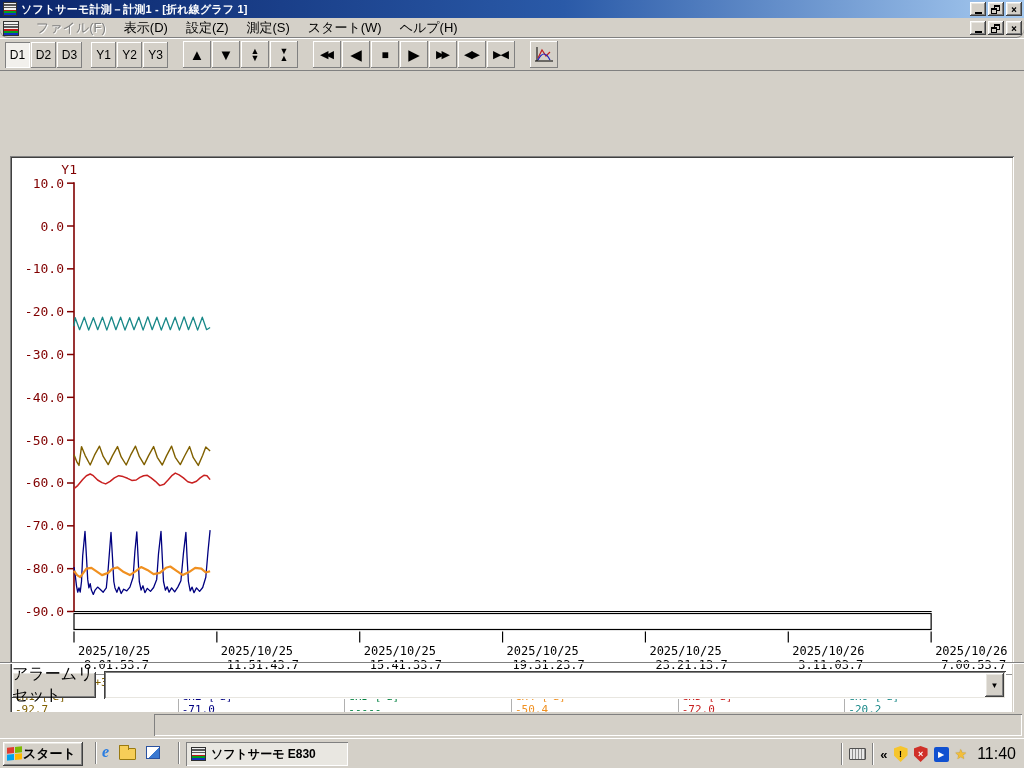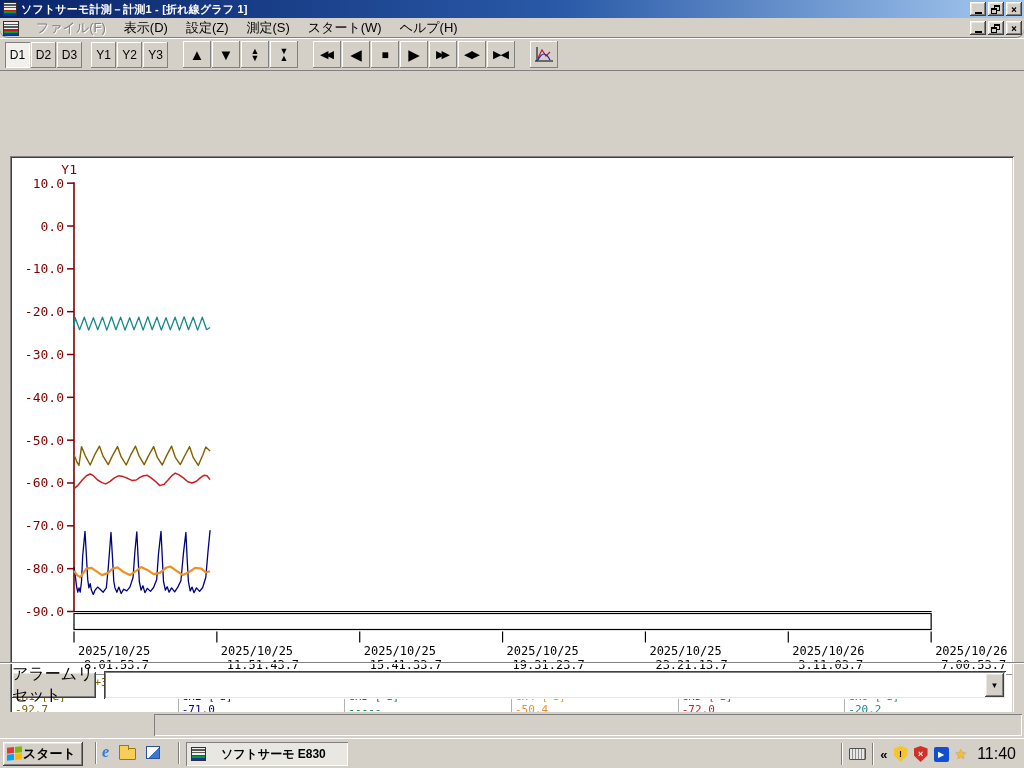--- a/index.html
+++ b/index.html
@@ -88,21 +88,21 @@
   .win-logo span:nth-child(1){background:#E03C32;} .win-logo span:nth-child(2){background:#7FBA00;}
   .win-logo span:nth-child(3){background:#00A4EF;} .win-logo span:nth-child(4){background:#FFB900;}
   .tb-sep { width:2px; height:22px; border-left:1px solid #808080; border-right:1px solid #ffffff; position:absolute; top:4px; }
   .ql { position:absolute; left:102px; top:6px; display:flex; gap:10px; align-items:center; }
   .ie-glyph { font-size:16px; font-weight:bold; font-style:italic; color:#2A7DE1; font-family:"Liberation Serif",serif; line-height:16px; }
   .folder-glyph { position:relative; width:17px; height:12px; background:#F6CE58; border:1px solid #9A7A10; border-radius:1px; margin-top:3px; }
   .folder-glyph::before { content:""; position:absolute; left:-1px; top:-4px; width:8px; height:4px; background:#F6CE58; border:1px solid #9A7A10; border-bottom:none; border-radius:1px 1px 0 0; }
   .desk-glyph { width:14px; height:13px; background:linear-gradient(135deg,#ffffff 0 55%,#3A78D0 55% 100%); border:1px solid #2A52A0; }
   .task-btn { position:absolute; left:186px; top:4px; width:162px; height:24px; background:#e9e7e1;
     box-shadow: inset 1px 1px #808080, inset -1px -1px #ffffff;
-    display:flex; align-items:center; gap:15px; padding:0 5px; font-size:12px; font-weight:bold; color:#000; white-space:nowrap; overflow:hidden; }
+    display:flex; align-items:center; gap:5px; padding:0 5px; font-size:12px; font-weight:bold; color:#000; white-space:nowrap; overflow:hidden; }
   .mini-app-icon { width:15px; height:14px; border:1px solid #303030; flex:0 0 auto;
     background:linear-gradient(180deg,#f0f0f0 0 12%,#585858 12% 22%,#f0f0f0 22% 34%,#585858 34% 44%,#f0f0f0 44% 55%,#c01818 55% 70%,#00a020 70% 85%,#1030c0 85% 100%); }
   .tray { position:absolute; right:4px; top:4px; height:24px; display:flex; align-items:center; gap:6px; }
   .kbd-glyph { width:17px; height:12px; border:1px solid #505050; background:
     repeating-linear-gradient(90deg,#e8e8e8 0 2px,#909090 2px 3px); border-radius:1px; }
   .chevron { font-size:13px; font-weight:bold; color:#000; }
   .shield { width:14px; height:16px; clip-path:polygon(50% 0,100% 15%,100% 58%,50% 100%,0 58%,0 15%);
     display:flex; align-items:center; justify-content:center; font-size:9px; font-weight:bold; }
   .shield.warn { background:#F6C52C; color:#000; }
   .shield.err  { background:#D03028; color:#fff; }

